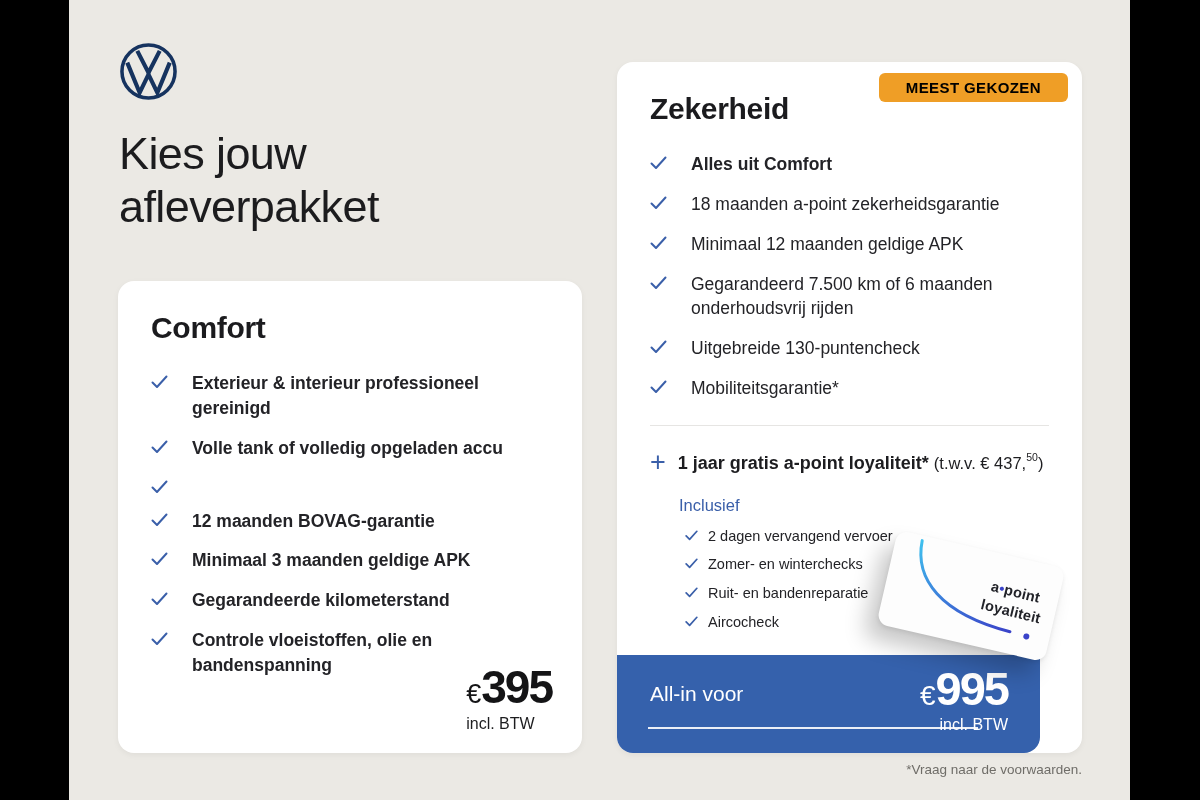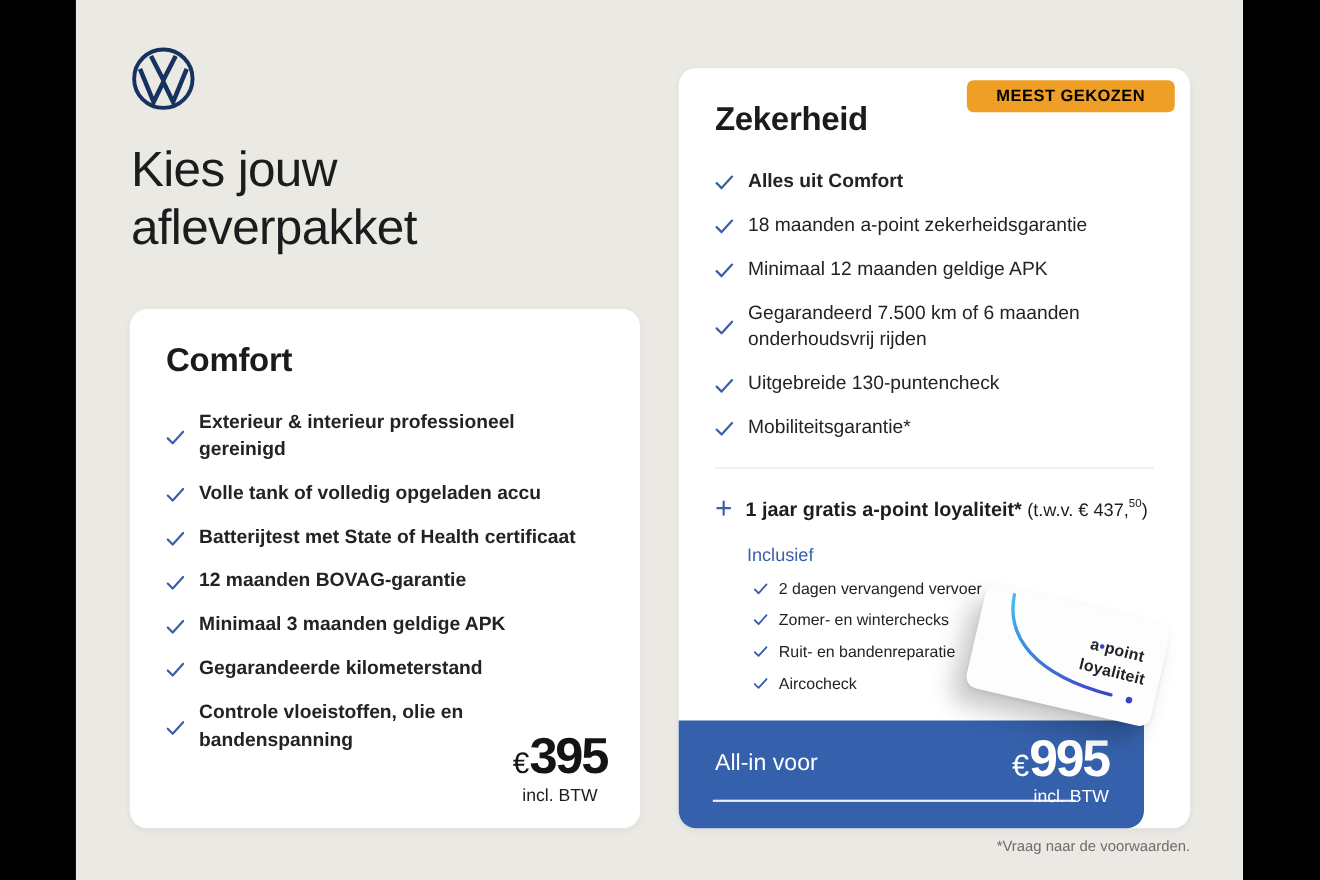--- a/index.html
+++ b/index.html
@@ -22,25 +22,25 @@
   
   .card{
     position:absolute;background:#fff;border-radius:16px;
     box-shadow:0 2px 6px rgba(0,0,0,0.05);
   }
   .card.comfort{left:49px;top:281px;width:464px;height:472px;padding:0;}
   .card.zekerheid{left:548px;top:62px;width:465px;height:691px;}
   .card-inner{padding:30px 33px 0 33px;}
   .card-title{font-size:30px;font-weight:700;color:#1b1b1e;letter-spacing:-0.3px;}
   ul.features{list-style:none;margin:26px 0 0 0;padding:0;display:flex;flex-direction:column;gap:15px;}
-  ul.features li{display:flex;gap:13px;font-size:17.5px;line-height:1.42;color:#232327;align-items:center;}
+  ul.features li{display:flex;gap:24px;font-size:17.5px;line-height:1.42;color:#232327;}
   ul.features li.bold{font-weight:700;}
   .chk{flex:0 0 auto;width:17px;height:14px;margin-top:4px;}
   
-  .price{position:absolute;right:30px;bottom:20px;text-align:center;color:#141416;}
+  .price{position:absolute;right:30px;bottom:20px;text-align:left;color:#141416;}
   .price .cur{font-size:27px;font-weight:400;}
   .price .amt{font-size:46px;font-weight:700;letter-spacing:-2px;}
   .price .vat{font-size:16px;margin-top:1px;color:#1d1d1f;}
   
   .badge{
     position:absolute;top:11px;right:14px;background:#ef9e26;color:#000000;
     font-size:15px;font-weight:700;letter-spacing:0.4px;border-radius:6px;
     padding:6px 27px;
   }
   
@@ -116,21 +116,20 @@
             <svg class="chk" viewBox="0 0 17 14">
               <path d="M1.5 7.5 L6 12 L15.5 1.5" fill="none" stroke="#3a5fa9" stroke-width="2" stroke-linecap="round" stroke-linejoin="round"></path>
             </svg>
             <span>Volle tank of volledig opgeladen accu</span>
           </li>
 
           <li class="bold">
             <svg class="chk" viewBox="0 0 17 14">
               <path d="M1.5 7.5 L6 12 L15.5 1.5" fill="none" stroke="#3a5fa9" stroke-width="2" stroke-linecap="round" stroke-linejoin="round"></path>
             </svg>
-            <span>Batterijtest met State of Health certificaat</span>
           </li>
 
           <li class="bold">
             <svg class="chk" viewBox="0 0 17 14">
               <path d="M1.5 7.5 L6 12 L15.5 1.5" fill="none" stroke="#3a5fa9" stroke-width="2" stroke-linecap="round" stroke-linejoin="round"></path>
             </svg>
             <span>12 maanden BOVAG-garantie</span>
           </li>
 
           <li class="bold">

